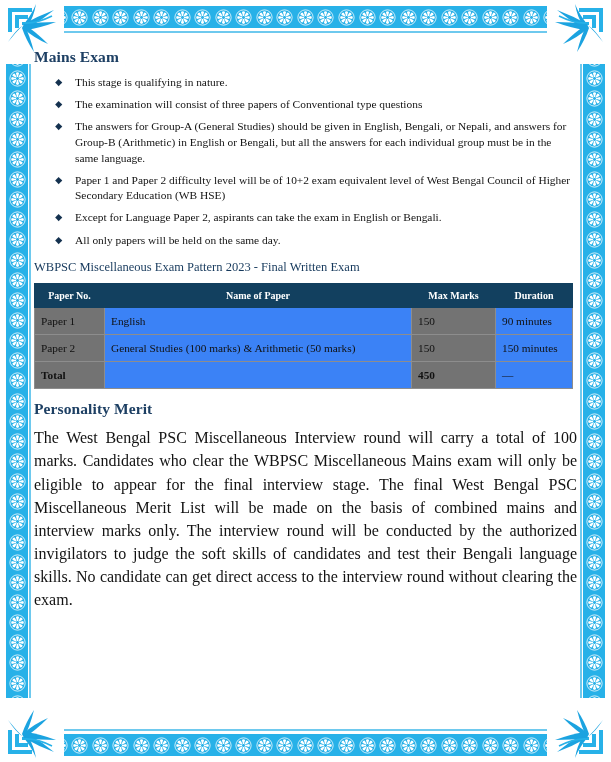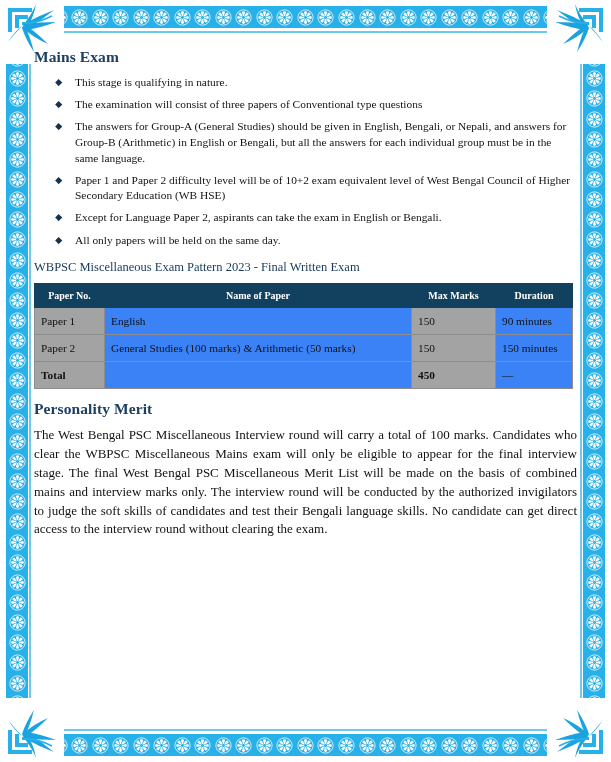--- a/index.html
+++ b/index.html
@@ -159,32 +159,32 @@
     text-align: center;
     border-color: #12405f;
     padding-top: 6px;
     padding-bottom: 6px;
     font-size: 10px;
   }
   table.exam-table thead th.col-name  { }
   table.exam-table tbody td { height: 18px; }
 
   
-  td.tint-pale  { background: #a3a3a3; }
+  td.tint-pale  { background: #737373; }
   td.tint-blue  { background: #3b82f6; }
   td.bold-cell  { font-weight: bold; }
 
   col.c1 { width: 70px;  }
   col.c2 { width: 307px; }
   col.c3 { width: 84px;  }
   col.c4 { width: 77px;  }
 
   
   p.body-text {
-    font-size: 13px;
+    font-size: 16px;
     line-height: 1.45;
     text-align: justify;
     margin: 0;
     color: #121212;
   }
 </style>
 </head>
 <body>
 
 <div class="page">

